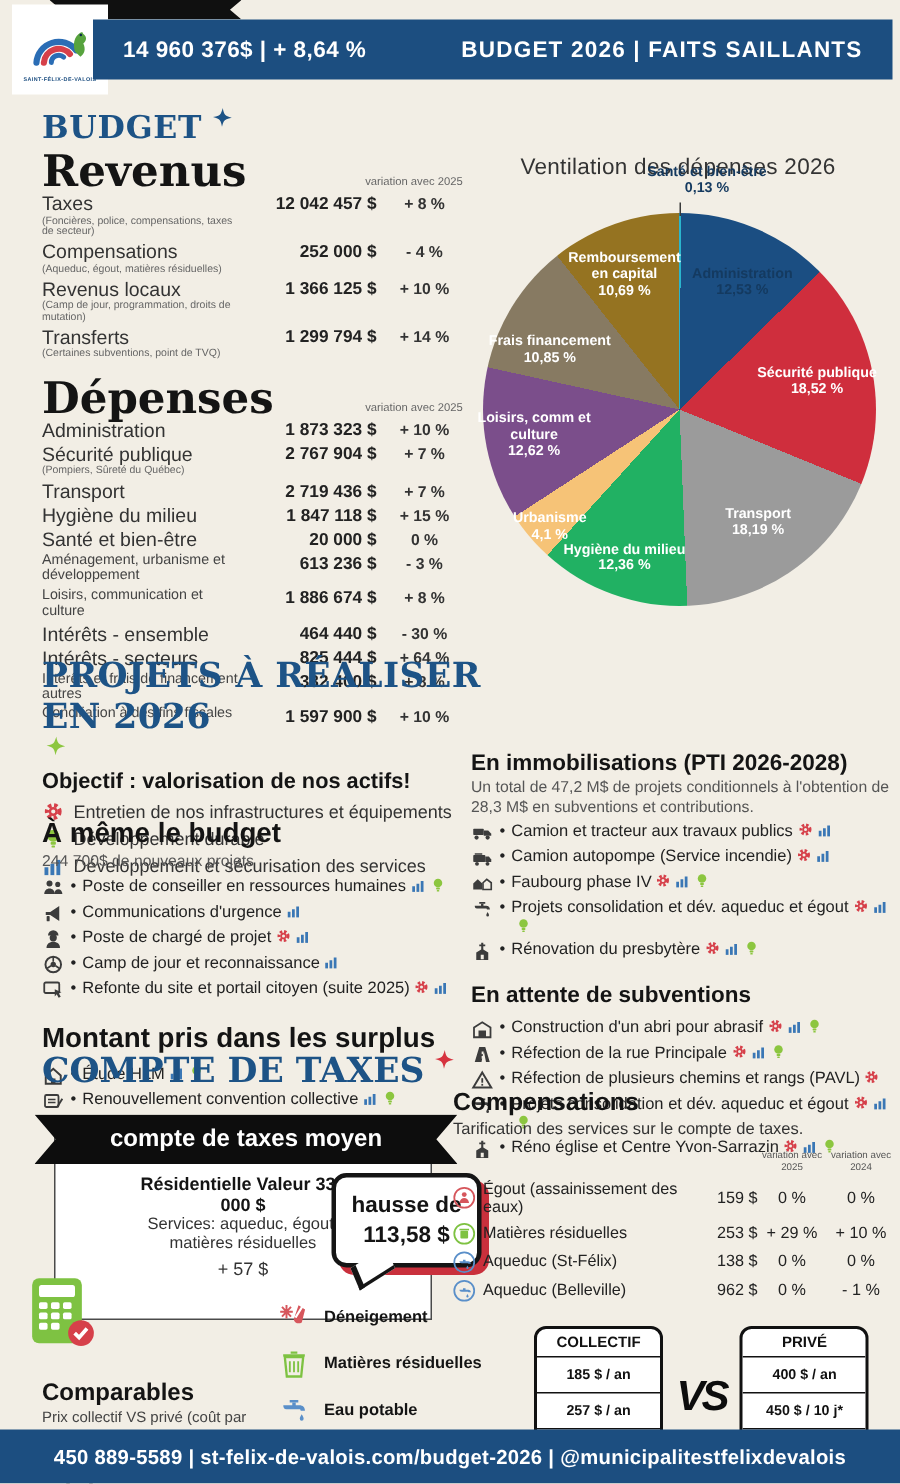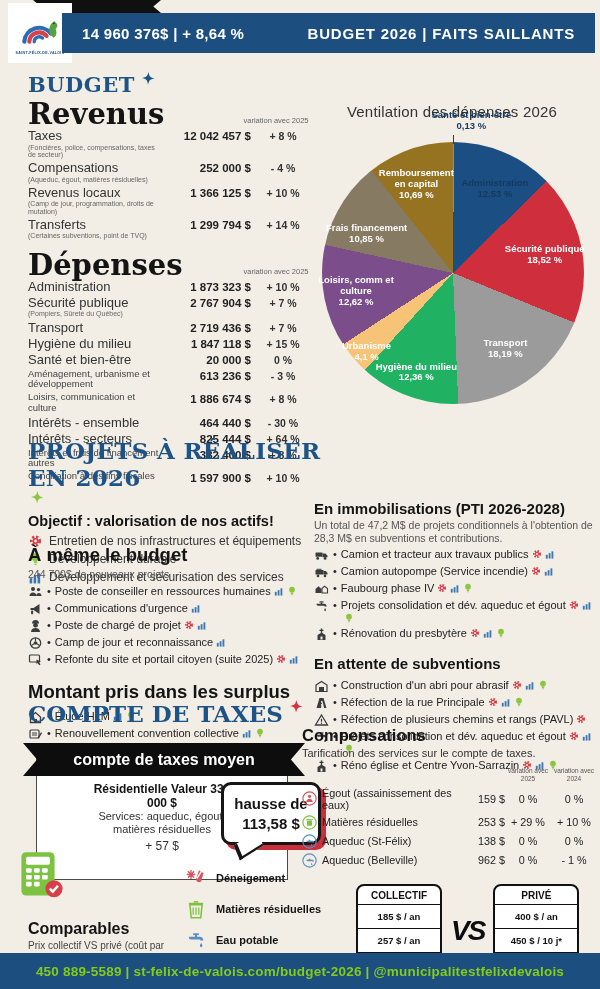--- a/index.html
+++ b/index.html
@@ -105,21 +105,21 @@
   .comp-val{width:34px;text-align:right;font-size:10.8px;color:#222;}
   .comp-v{width:46px;text-align:center;font-size:10.8px;color:#222;}
   .vs-row{display:flex;align-items:center;margin-top:16px;margin-left:54px;gap:9px;}
   .price-box{width:86px;border:2px solid #111;border-radius:8px;background:#fff;overflow:hidden;}
   .price-title{font-size:10px;font-weight:bold;text-align:center;padding:4px 2px 3px;color:#111;}
   .price-row{font-size:9.5px;font-weight:bold;text-align:center;color:#111;padding:6px 2px;border-top:1.5px solid #111;}
   .vs-txt{font-size:28px;font-weight:bold;font-style:italic;color:#0d0d0d;letter-spacing:-2px;}
   .footnote{font-size:6.5px;color:#333;text-align:right;width:232px;margin-top:3px;}
 
   
-  .footer{position:absolute;left:0;right:0;bottom:0;height:36px;background:#1c4e80;color:#84cc16;
+  .footer{position:absolute;left:0;right:0;bottom:0;height:36px;background:#1c4e80;color:#ffffff;
     display:flex;align-items:center;justify-content:center;font-size:13.5px;font-weight:bold;letter-spacing:.2px;}
 </style>
 </head>
 <body>
 
 <div class="page">
 
   <div class="ribbon-top"></div>
   <div class="logo-box">
     <svg viewBox="0 0 60 46">

